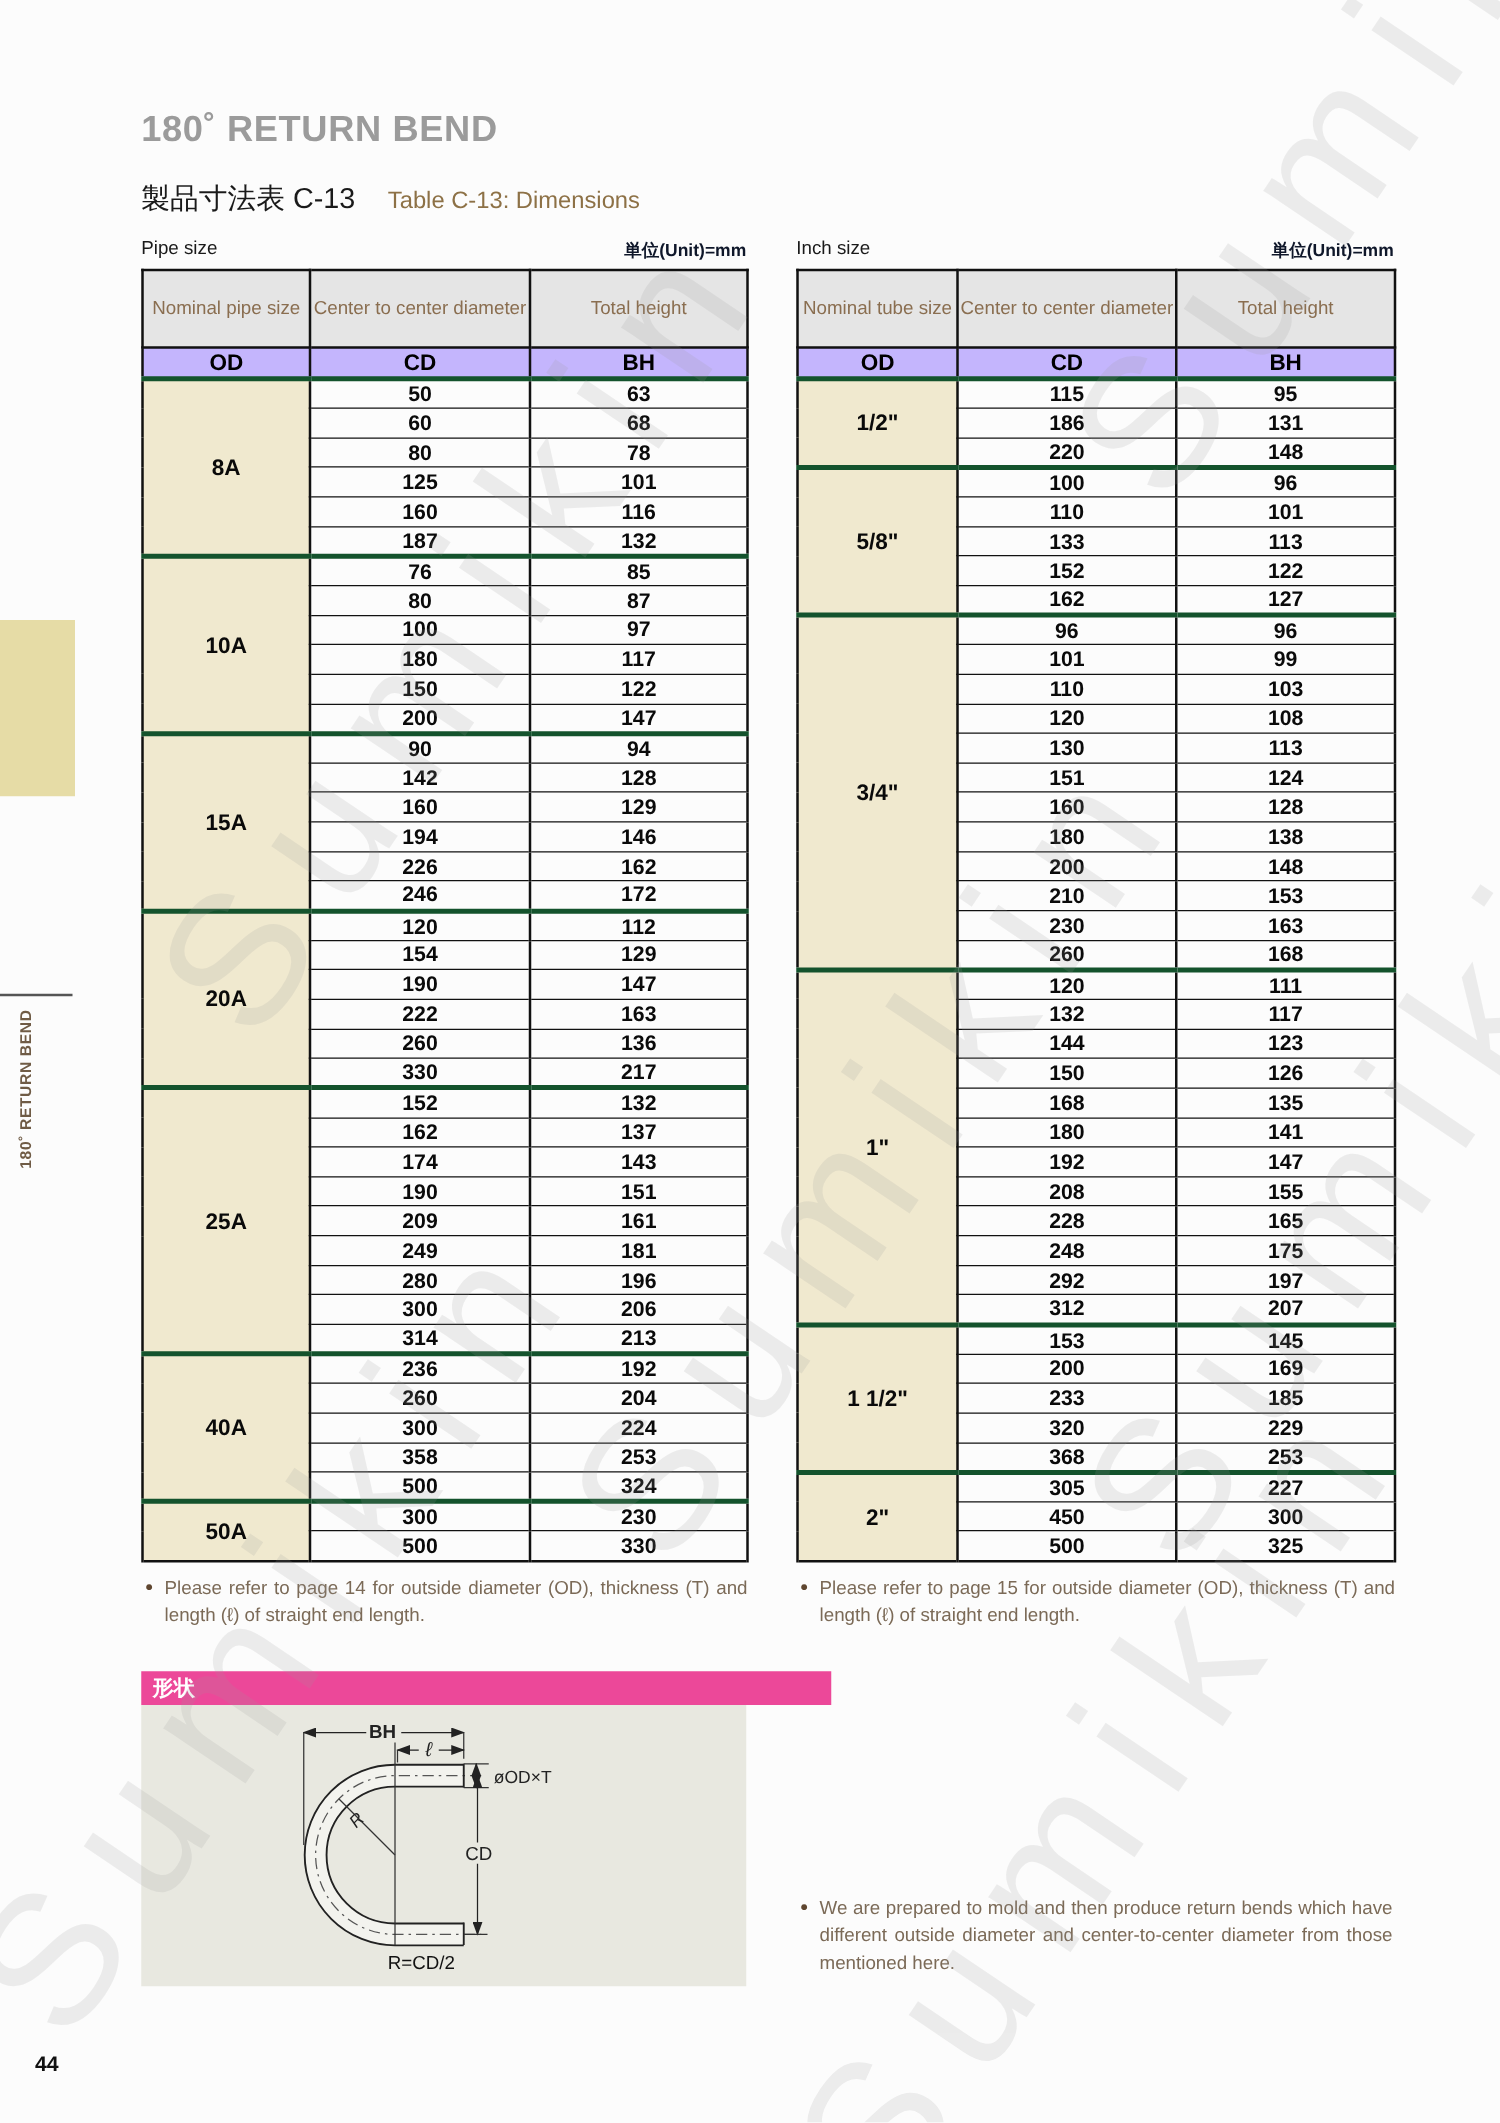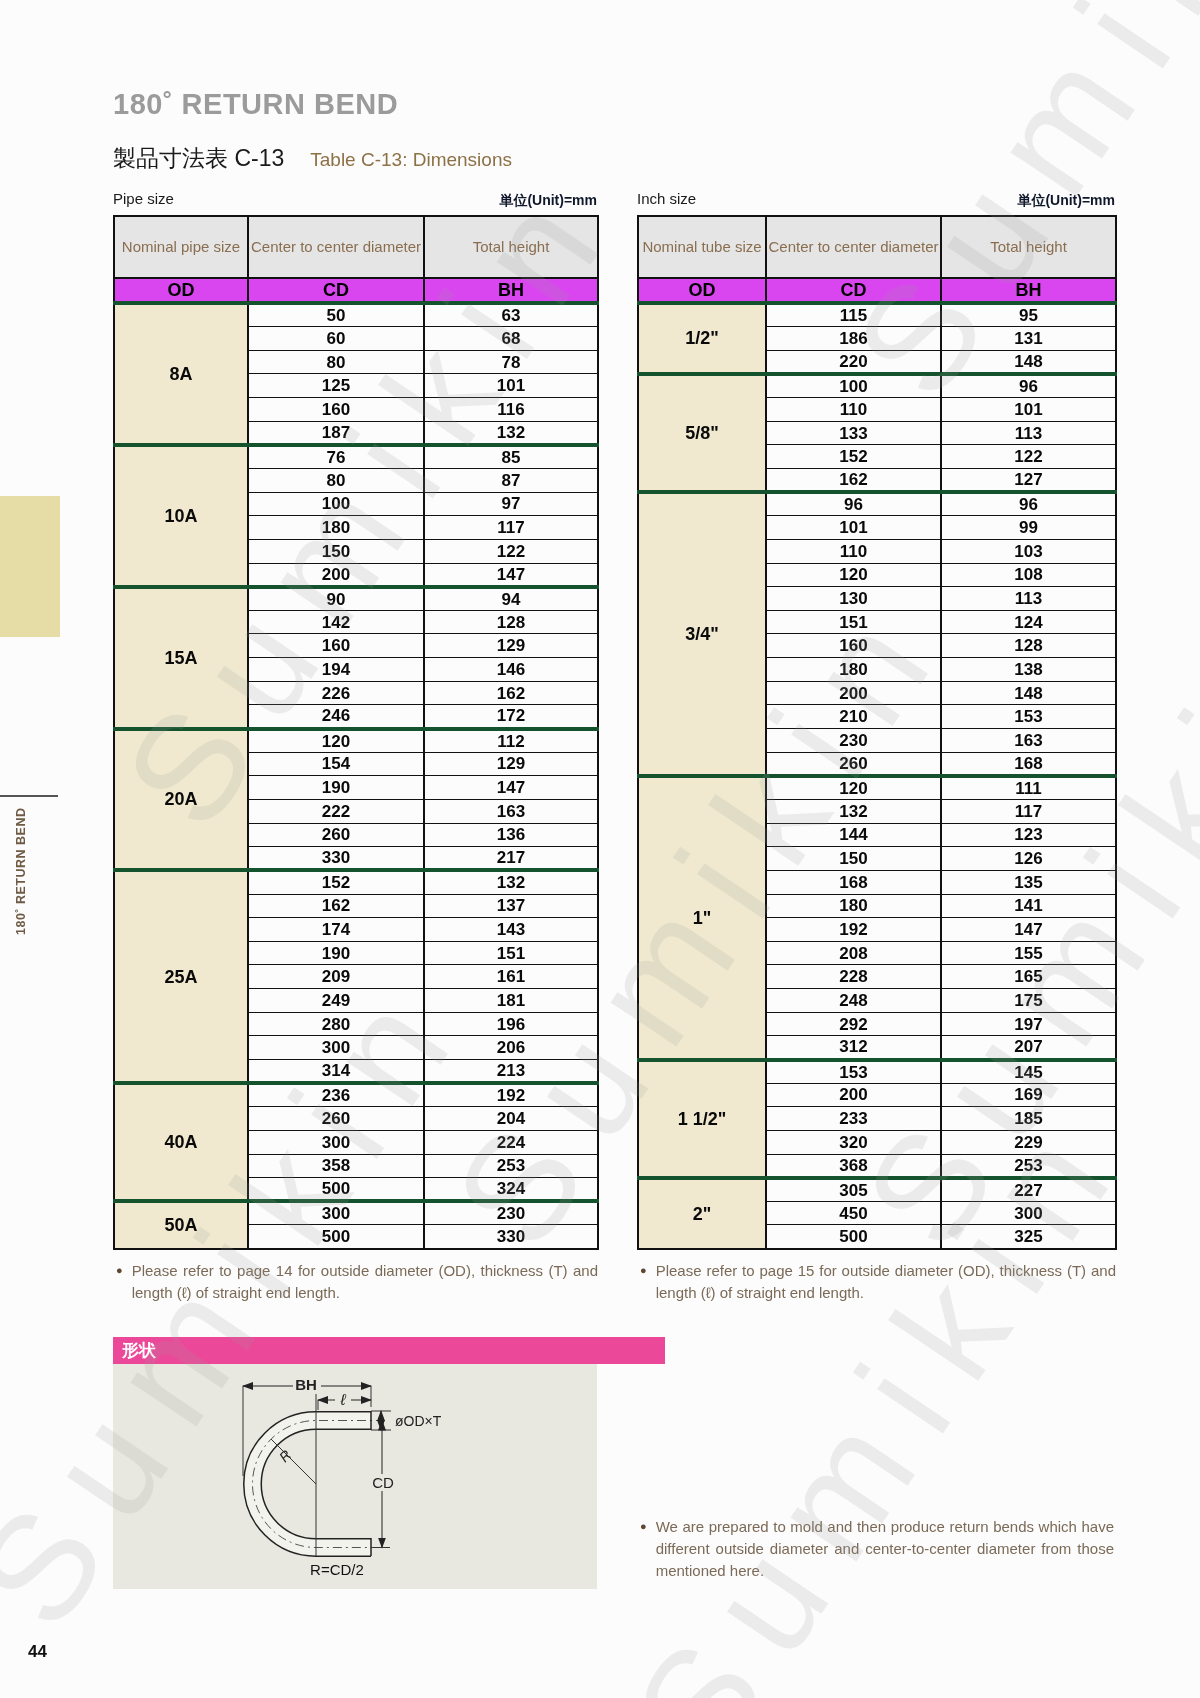--- a/index.html
+++ b/index.html
@@ -21,21 +21,21 @@
 
   
   .tbl-wrap-left{left:113px;top:215px;width:484px;}
   .tbl-wrap-right{left:637px;top:215px;width:478px;}
   table.dim{border-collapse:collapse;table-layout:fixed;width:100%;}
   table.dim th,table.dim td{box-sizing:border-box;padding:0;text-align:center;vertical-align:middle;
       border-left:2px solid #111;border-right:2px solid #111;}
   table.dim{border:2px solid #111;}
   th.main-h{height:62px;background:#e5e5e5;color:#8a6e50;font-size:15px;font-weight:normal;line-height:1.25;
       border-top:2px solid #111;border-bottom:2px solid #111;}
-  tr.sub th{height:25px;background:#d946ef;color:#000;font-size:18px;font-weight:bold;
+  tr.sub th{height:25px;background:#c4b5fd;color:#000;font-size:18px;font-weight:bold;
       border-top:2px solid #111;border-bottom:2px solid #111;}
   tbody td{height:23.65px;border-top:1px solid #111;border-bottom:1px solid #111;
       font-size:17px;font-weight:bold;color:#0a0a0a;line-height:1;}
   tr.group-start td{border-top:4px solid #14532d;}
   td.od-cell{background:#f0e9cf;font-size:18px;}
 
   
   .footnote,.note{display:flex;gap:9px;color:#7b6a57;font-size:15px;line-height:1.45;}
   .footnote .bullet,.note .bullet{color:#5f4630;font-size:11px;line-height:1.9;}
   .footnote .txt,.note .txt{text-align:justify;}

